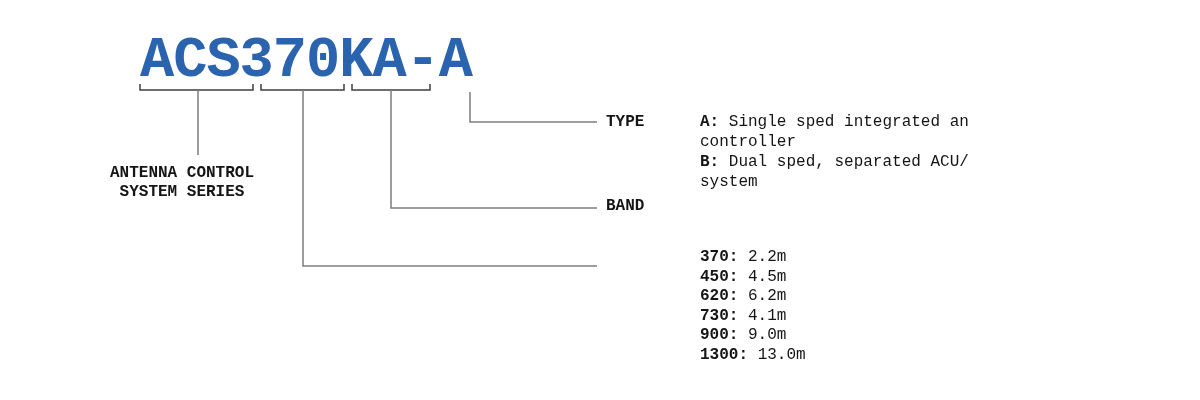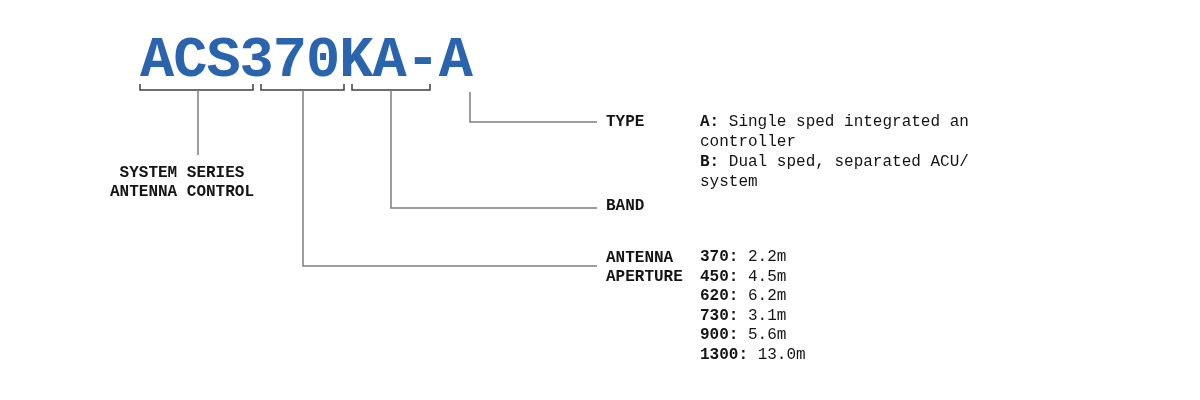--- a/index.html
+++ b/index.html
@@ -90,41 +90,37 @@
     <polyline class="bracket" points="140,84 140,90 253,90 253,84"></polyline>
     <polyline class="bracket" points="261,84 261,90 344,90 344,84"></polyline>
     <polyline class="bracket" points="352,84 352,90 430,90 430,84"></polyline>
     <polyline class="conn" points="198,90 198,155"></polyline>
     <polyline class="conn" points="303,90 303,266 597,266"></polyline>
     <polyline class="conn" points="391,90 391,208 597,208"></polyline>
     <polyline class="conn" points="470,92 470,122 597,122"></polyline>
   </svg>
 
   <div class="series-label">
+    <div>ANTENNA CONTROL</div>
     <div>SYSTEM SERIES</div>
-    <div>ANTENNA CONTROL</div>
   </div>
 
   <div class="sec-label" style="top:112px;">TYPE</div>
 
   <div class="opt-block" id="type-options" style="top:112px;">
     <div class="opt"><span class="code">A:</span> <span class="desc">Single sped integrated antenna controller</span></div>
     <div class="opt"><span class="code">B:</span> <span class="desc">Dual sped, separated ACU/ADU control system</span></div>
   </div>
 
   <div class="sec-label" style="top:196px;">BAND</div>
 
 
-  <div class="sec-label two-line" style="top:249px;">
-    <div>ANTENNA</div>
-    <div>APERTURE</div>
-  </div>
 
   <div class="opt-block aperture" style="top:248px;">
     <div class="opt"><span class="code">370:</span> <span class="desc">2.2m</span></div>
     <div class="opt"><span class="code">450:</span> <span class="desc">4.5m</span></div>
     <div class="opt"><span class="code">620:</span> <span class="desc">6.2m</span></div>
-    <div class="opt"><span class="code">730:</span> <span class="desc">3.1m</span></div>
-    <div class="opt"><span class="code">900:</span> <span class="desc">5.6m</span></div>
+    <div class="opt"><span class="code">730:</span> <span class="desc">4.1m</span></div>
+    <div class="opt"><span class="code">900:</span> <span class="desc">9.0m</span></div>
     <div class="opt"><span class="code">1300:</span> <span class="desc">13.0m</span></div>
   </div>
 
 </div>
 
 </body></html>

